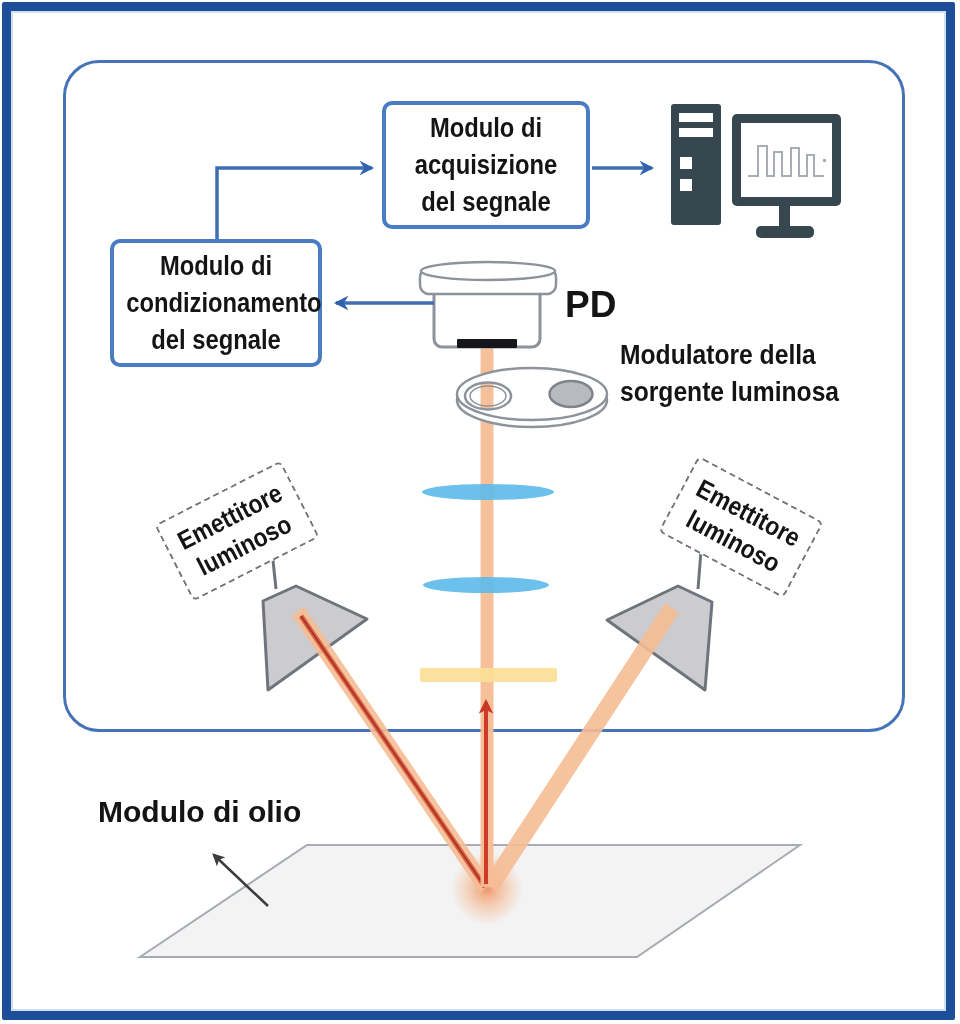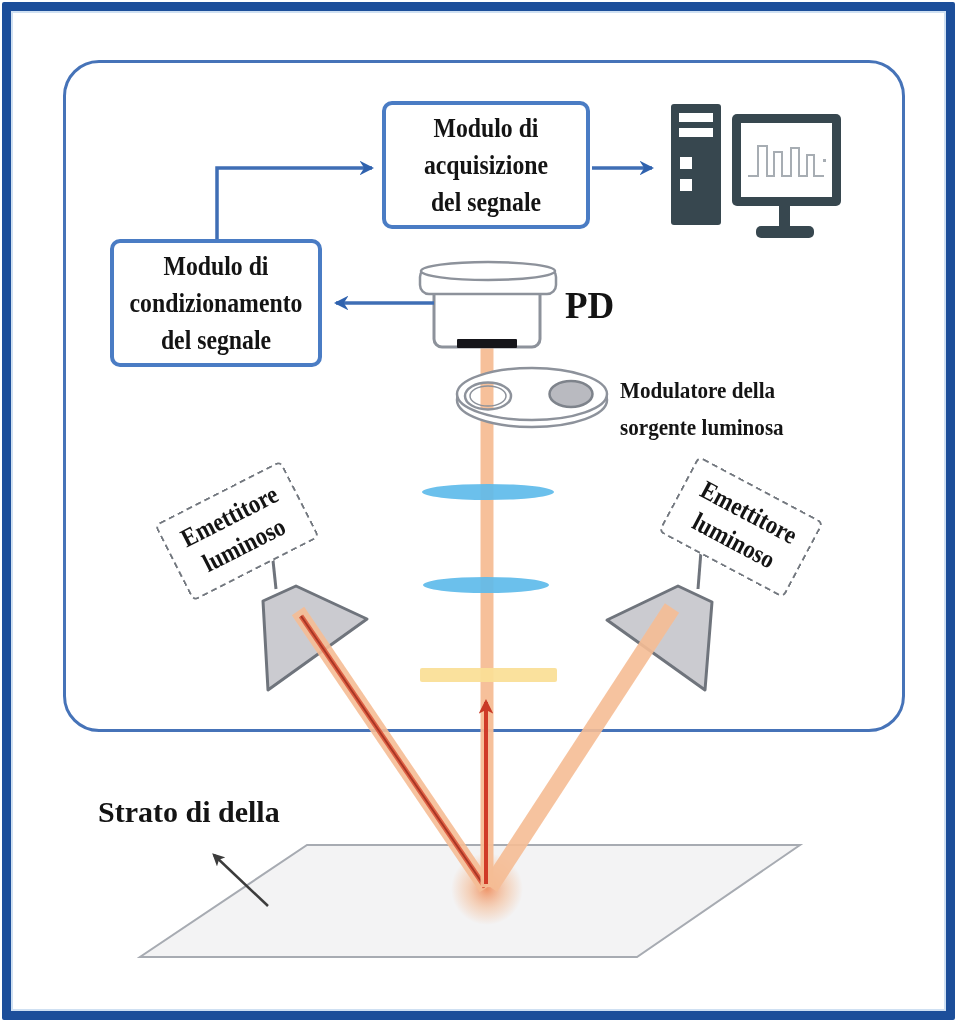--- a/index.html
+++ b/index.html
@@ -1,36 +1,36 @@
 <!DOCTYPE html>
 <html><head>
 <meta charset="utf-8">
 <style>
   html,body{margin:0;padding:0;background:#fff;}
   #stage{position:relative;width:960px;height:1024px;background:#ffffff;overflow:hidden;
-         font-family:Liberation Serif, serif;color:#141414;}
+         font-family:Liberation Sans, sans-serif;color:#141414;}
   .abs{position:absolute;}
   
   #outer-frame{left:2px;top:2px;width:953px;height:1018px;border:9px solid #1c4e9a;
                box-sizing:border-box;box-shadow:inset 0 0 0 2px #cfe0f2;border-radius:2px;}
   #inner-frame{left:63px;top:60px;width:842px;height:672px;border:3.5px solid #4673b8;
                box-sizing:border-box;border-radius:36px;}
   
   #shapes{left:0;top:0;width:960px;height:1024px;}
   
   .module-box{box-sizing:border-box;background:#ffffff;border:4px solid #4a7cc4;border-radius:10px;
               text-align:center;font-weight:bold;font-size:27px;line-height:37px;}
   #box-acquisition{left:382px;top:101px;width:208px;height:128px;padding-top:5px;}
   #box-conditioning{left:110px;top:239px;width:212px;height:128px;padding-top:5px;}
   .condensed{transform:scaleX(0.88);transform-origin:center center;display:block;}
   .condensed-left{transform:scaleX(0.88);transform-origin:left center;display:block;}
   .tline{display:block;}
   
   #label-pd{left:565px;top:284px;font-size:37px;font-weight:bold;}
-  #label-modulator{left:620px;top:372px;font-size:24px;font-weight:bold;line-height:37px;}
+  #label-modulator{left:620px;top:336px;font-size:28px;font-weight:bold;line-height:37px;}
   #label-oil{left:98px;top:795px;font-size:30px;font-weight:bold;}
   
   .emitter-label{box-sizing:border-box;width:142px;height:86px;background:#fff;
                  border:2.5px dashed #73787f;border-radius:6px;text-align:center;
                  font-size:26px;font-weight:bold;line-height:32px;padding-top:9px;}
   #emitter-left{left:166px;top:488px;transform:rotate(-27deg);}
   #emitter-right{left:670px;top:484px;transform:rotate(28deg);}
 </style>
 </head>
 <body>
@@ -149,15 +149,15 @@
     </span>
   </div>
 
   <div id="emitter-right" class="abs emitter-label">
     <span class="condensed">
       <span class="tline">Emettitore</span>
       <span class="tline">luminoso</span>
     </span>
   </div>
 
-  <div id="label-oil" class="abs">Strato di della</div>
+  <div id="label-oil" class="abs">Modulo di olio</div>
 
 </div>
 
 </body></html>

